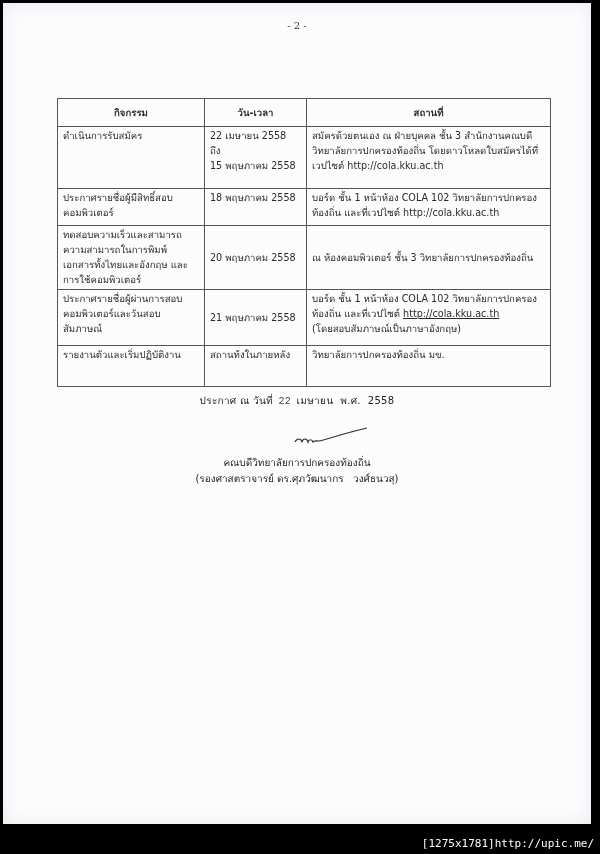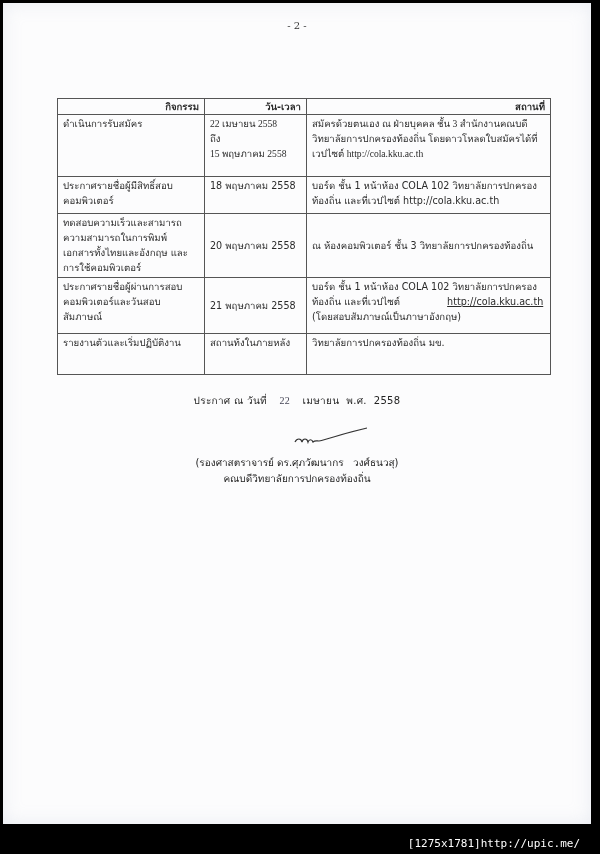--- a/index.html
+++ b/index.html
@@ -20,62 +20,62 @@
     position: absolute; left: 56px; top: 72px; font-size: 10.5px; color: #1a1a1a;
   }
   .section-title .num { margin-right: 10px; }
   table.schedule {
     position: absolute; left: 54px; top: 95px; width: 494px;
     border-collapse: collapse; font-size: 9.6px; color: #2a2a2a;
   }
   table.schedule th, table.schedule td {
     border: 1px solid #555; padding: 1px 5px; vertical-align: top; line-height: 15px;
   }
-  table.schedule th { font-weight: bold; text-align: right; height: 14px; padding: 0 5px; }
+  table.schedule th { font-weight: bold; text-align: center; height: 14px; padding: 6px 5px; }
   table.schedule td.date { }
   table.schedule td.mid { vertical-align: middle; }
   .col1 { width: 136px; }
   .col2 { width: 91px; }
-  .link { text-decoration: underline; margin-left: 44px; }
+  .link { text-decoration: underline; }
   .bold { font-weight: normal; }
   .line { display: block; }
   .announce {
     position: absolute; left: 0; width: 100%; top: 390px; text-align: center;
     font-size: 10px; color: #222; letter-spacing: 0.3px;
   }
-  .announce .hand { font-family: Liberation Serif, serif; color: #445; margin: 0 9px; }
+  .announce .hand { font-family: Liberation Mono, monospace; color: #445; margin: 0 2px; }
   .signature {
     position: absolute; left: 288px; top: 423px; width: 80px; height: 22px;
   }
   .signer {
     position: absolute; left: 0; width: 100%; top: 452px; text-align: center;
     font-size: 10px; color: #222; line-height: 16px;
   }
   .footer-info {
-    position: absolute; right: 20px; bottom: 4px; color: #fff;
+    position: absolute; right: 6px; bottom: 4px; color: #fff;
     font-family: "DejaVu Sans Mono", monospace; font-size: 11px;
   }
 </style>
 </head>
 <body>
 
 <div class="page">
   <div class="page-number">- 2 -</div>
 
 
   <table class="schedule">
     <thead>
       <tr>
         <th class="col1">กิจกรรม</th>
         <th class="col2">วัน-เวลา</th>
         <th>สถานที่</th>
       </tr>
     </thead>
     <tbody>
-      <tr style="height:62px;font-family:Liberation Serif, serif;">
+      <tr style="height:62px;">
         <td>ดำเนินการรับสมัคร</td>
         <td class="date">
           <span class="line">22 เมษายน 2558</span>
           <span class="line">ถึง</span>
           <span class="line">15 พฤษภาคม 2558</span>
         </td>
         <td>
           <span class="line">สมัครด้วยตนเอง ณ ฝ่ายบุคคล ชั้น 3 สำนักงานคณบดี</span>
           <span class="line">วิทยาลัยการปกครองท้องถิ่น โดยดาวโหลดใบสมัครได้ที่</span>
           <span class="line">เวปไซต์  http://cola.kku.ac.th</span>
@@ -129,18 +129,18 @@
     <span>เมษายน</span>&nbsp;
     <span>พ.ศ.</span>&nbsp;
     <span>2558</span>
   </div>
 
   <svg class="signature" viewBox="0 0 80 22">
     <path d="M4 16 c2 -4 6 -4 7 0 c1 -4 5 -4 6 0 c1 -3 4 -3 5 0 c2 -2 4 -1 6 -1 c10 -2 25 -8 48 -13" fill="none" stroke="#333" stroke-width="1.2"></path>
   </svg>
 
   <div class="signer">
+    <div>คณบดีวิทยาลัยการปกครองท้องถิ่น</div>
     <div style="white-space:pre;">(รองศาสตราจารย์ ดร.ศุภวัฒนากร   วงศ์ธนวสุ)</div>
-    <div>คณบดีวิทยาลัยการปกครองท้องถิ่น</div>
   </div>
 </div>
 
 <div class="footer-info">[1275x1781]http://upic.me/</div>
 
 </body></html>

